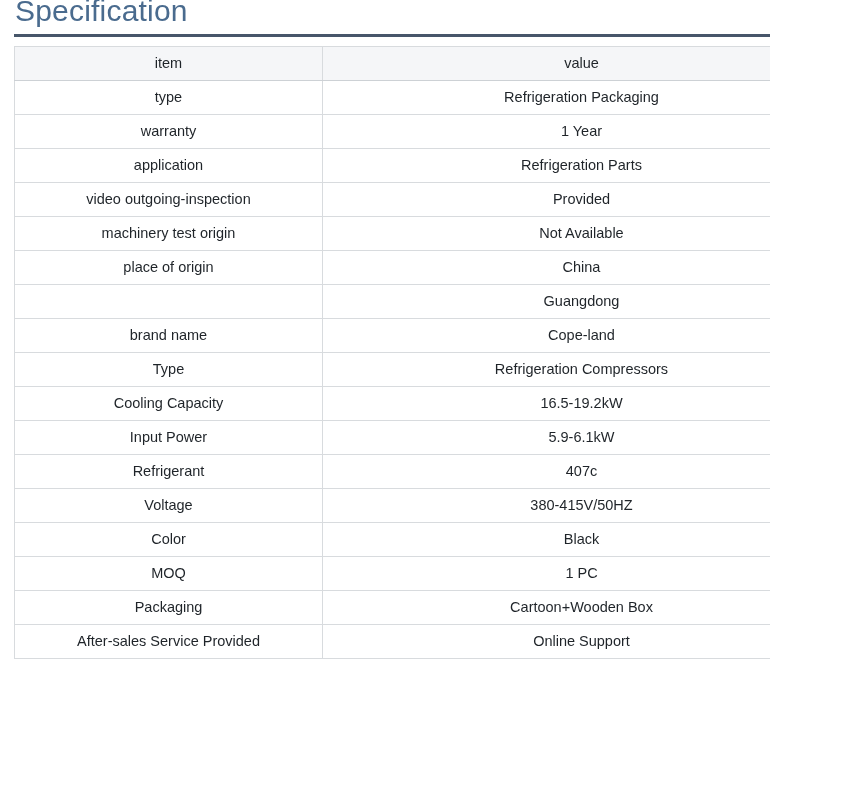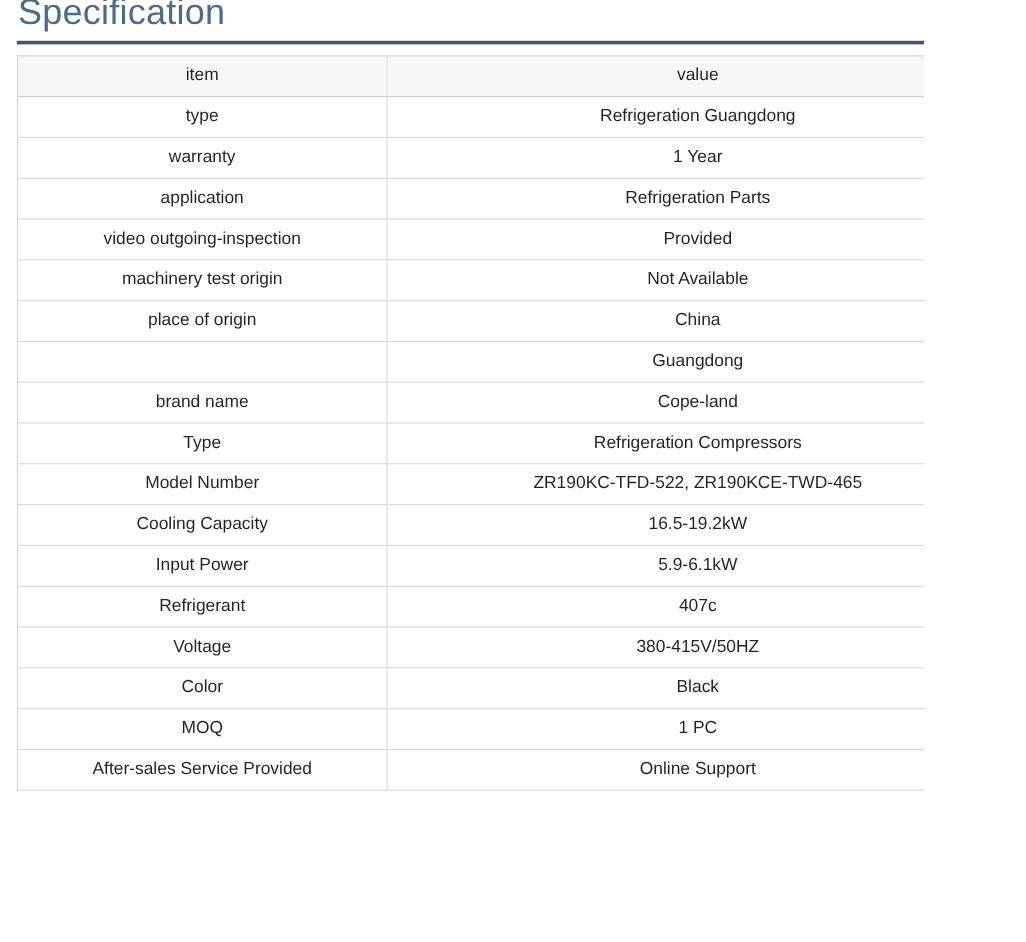--- a/index.html
+++ b/index.html
@@ -72,21 +72,21 @@
     </colgroup>
     <thead>
       <tr>
         <th>item</th>
         <th>value</th>
       </tr>
     </thead>
     <tbody>
     <tr>
       <td>type</td>
-      <td>Refrigeration Guangdong</td>
+      <td>Refrigeration Packaging</td>
     </tr>
 
 
     <tr>
       <td>warranty</td>
       <td>1 Year</td>
     </tr>
 
     <tr>
       <td>application</td>
@@ -117,24 +117,20 @@
       <td>brand name</td>
       <td>Cope-land</td>
     </tr>
 
 
     <tr>
       <td>Type</td>
       <td>Refrigeration Compressors</td>
     </tr>
 
-    <tr>
-      <td>Model Number</td>
-      <td>ZR190KC-TFD-522, ZR190KCE-TWD-465</td>
-    </tr>
 
     <tr>
       <td>Cooling Capacity</td>
       <td>16.5-19.2kW</td>
     </tr>
 
     <tr>
       <td>Input Power</td>
       <td>5.9-6.1kW</td>
     </tr>
@@ -152,20 +148,24 @@
     <tr>
       <td>Color</td>
       <td>Black</td>
     </tr>
 
     <tr>
       <td>MOQ</td>
       <td>1 PC</td>
     </tr>
 
+    <tr>
+      <td>Packaging</td>
+      <td>Cartoon+Wooden Box</td>
+    </tr>
 
     <tr>
       <td>After-sales Service Provided</td>
       <td>Online Support</td>
     </tr>
   </tbody>
   </table>
 
 </div>
 

